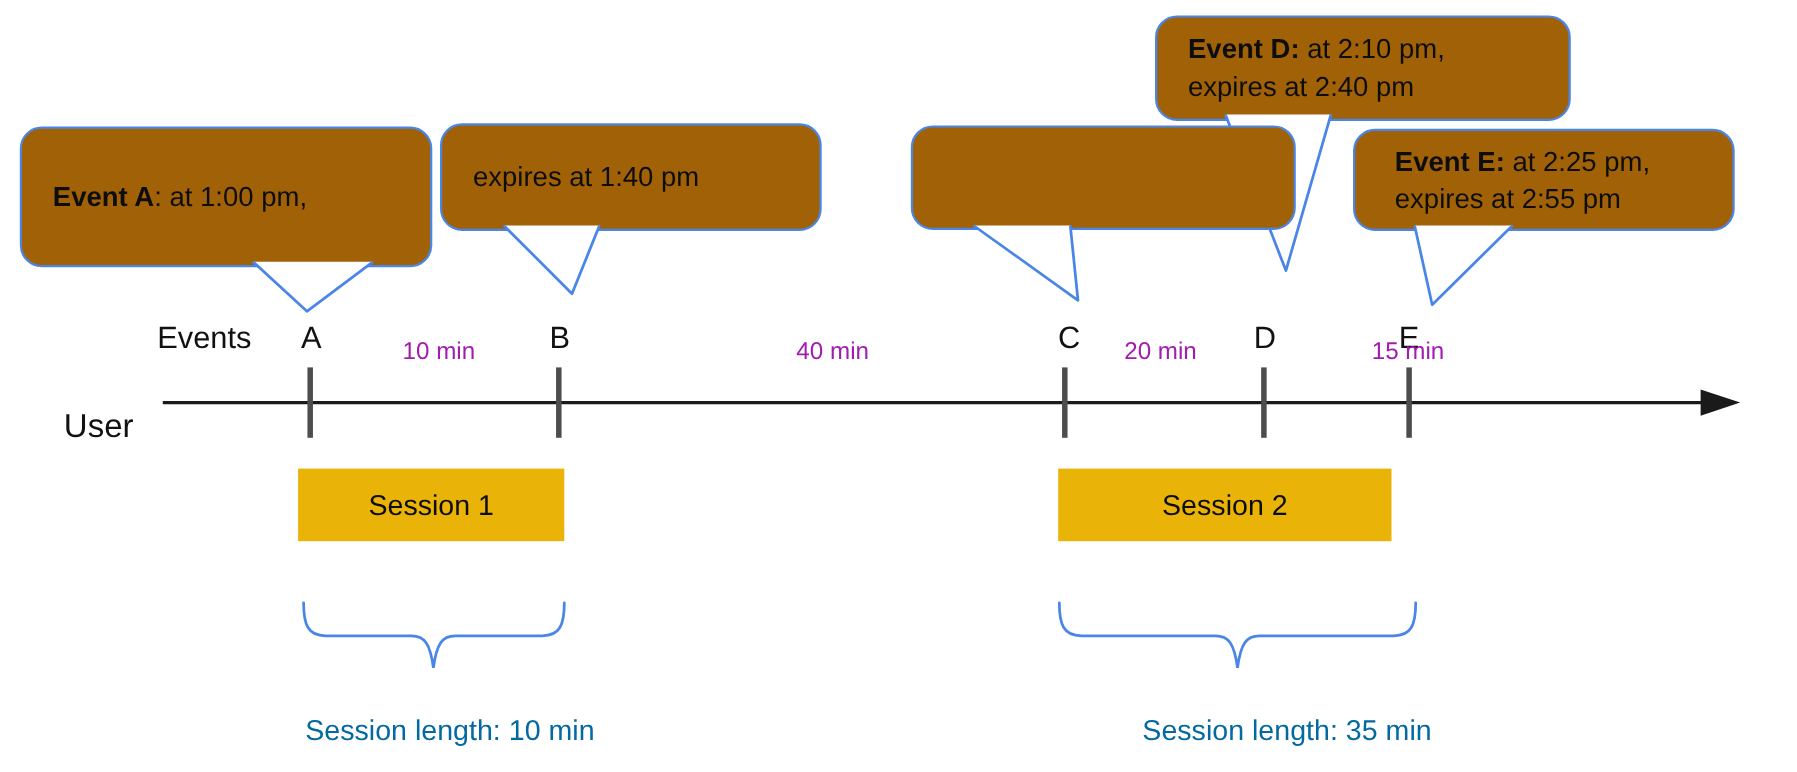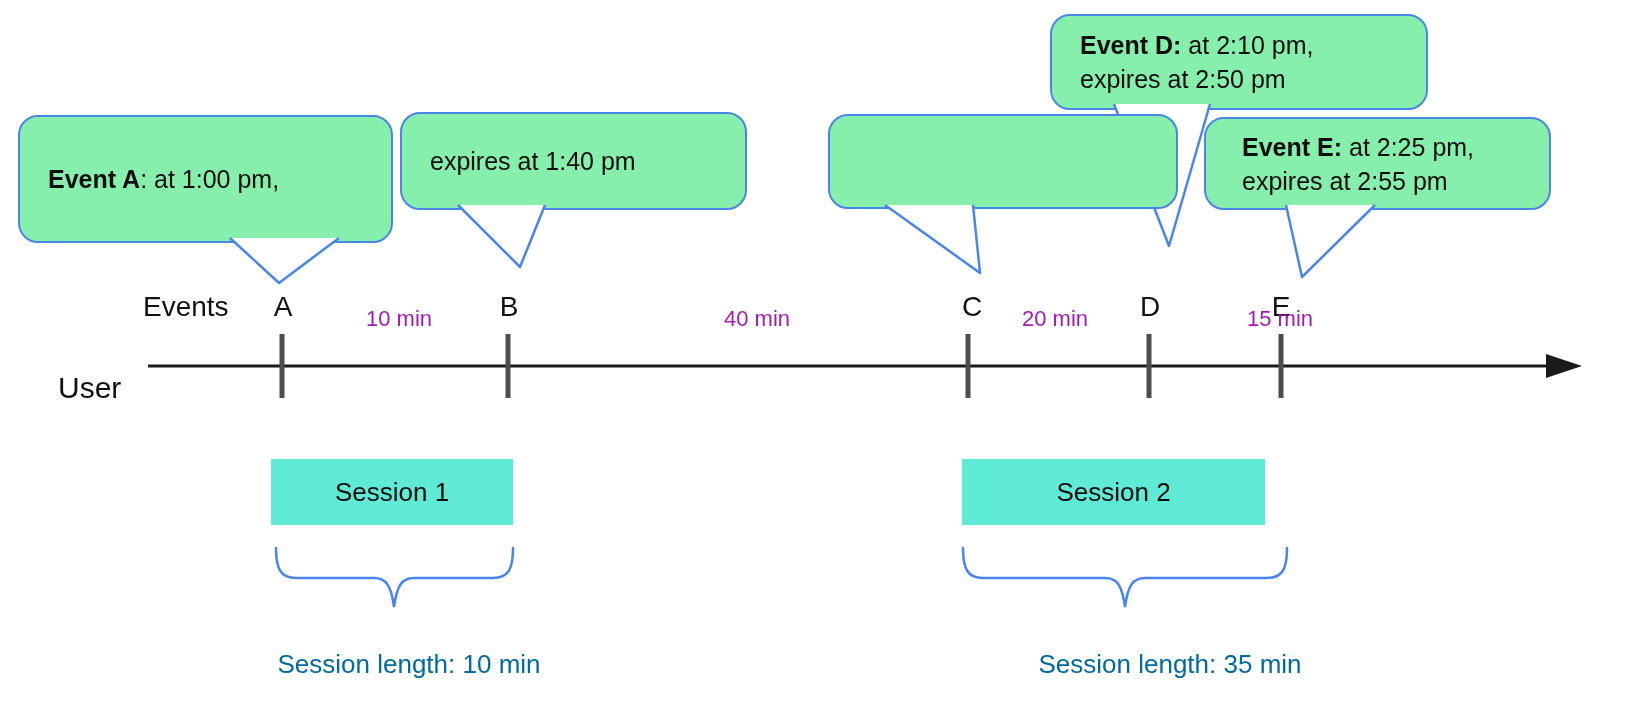--- a/index.html
+++ b/index.html
@@ -11,39 +11,39 @@
     overflow:hidden;
     background:#ffffff;
   }
   svg.layer{position:absolute;left:0;top:0;width:1634px;height:702px;pointer-events:none;}
   #svg-base{z-index:0;}
   #svg-tail-d{z-index:2;}
   #svg-tails{z-index:4;}
 
   .bubble{
     position:absolute;
-    background:#86efac;
+    background:#a16207;
     border:2.5px solid #4a86e8;
     border-radius:20px;
     box-sizing:border-box;
     display:flex;flex-direction:column;justify-content:center;
     padding-left:28px;padding-right:10px;
     font-size:25px;line-height:34px;color:#0d0d0d;
     z-index:3;
   }
   .bubble .b{font-weight:bold;}
   #bubble-d{z-index:1;}
 
   .axis-text{position:absolute;font-size:28px;color:#111;white-space:nowrap;}
   .centered{transform:translateX(-50%);}
   .gap-label{position:absolute;font-size:22px;color:#a21caf;white-space:nowrap;transform:translateX(-50%);}
 
   .session-box{
-    position:absolute;top:459px;height:66px;
-    background:#5eead4;
+    position:absolute;top:426px;height:66px;
+    background:#eab308;
     display:flex;align-items:center;justify-content:center;
     font-size:26px;color:#0d0d0d;
     z-index:1;
   }
   .session-length{
     position:absolute;top:649px;
     font-size:26px;color:#0369a1;white-space:nowrap;
     transform:translateX(-50%);
   }
 </style>
@@ -59,39 +59,39 @@
     <rect x="505.5" y="334" width="5" height="64" fill="#4d4d4d"></rect>
     <rect x="965.5" y="334" width="5" height="64" fill="#4d4d4d"></rect>
     <rect x="1146.5" y="334" width="5" height="64" fill="#4d4d4d"></rect>
     <rect x="1278.5" y="334" width="5" height="64" fill="#4d4d4d"></rect>
     <path d="M 276 548 C 276 568 280 578 296 578 L 374 578 C 386 578 391 585 394 607 C 397 585 402 578 414 578 L 493 578 C 509 578 513 568 513 548" fill="none" stroke="#4a86e8" stroke-width="2.5" stroke-linecap="round"></path>
     <path d="M 963 548 C 963 568 967 578 983 578 L 1105 578 C 1117 578 1122 585 1125 607 C 1128 585 1133 578 1145 578 L 1267 578 C 1283 578 1287 568 1287 548" fill="none" stroke="#4a86e8" stroke-width="2.5" stroke-linecap="round"></path>
   </svg>
 
   <div id="bubble-d" class="bubble" style="left:1050px;top:14px;width:378px;height:96px;">
     <div><span class="b">Event D:</span><span> at 2:10 pm,</span></div>
-    <div>expires at 2:50 pm</div>
+    <div>expires at 2:40 pm</div>
   </div>
 
   <svg id="svg-tail-d" class="layer" viewBox="0 0 1634 702">
     <path d="M 1114 104 L 1169 246 L 1210 104" fill="#ffffff" stroke="#4a86e8" stroke-width="2.5" stroke-linejoin="round"></path>
   </svg>
 
   <div class="bubble" style="left:18px;top:115px;width:375px;height:128px;">
     <div><span class="b">Event A</span><span>: at 1:00 pm,</span></div>
   </div>
 
   <div class="bubble" style="left:400px;top:112px;width:347px;height:98px;">
     <div>expires at 1:40 pm</div>
   </div>
 
   <div class="bubble" style="left:828px;top:114px;width:350px;height:95px;">
   </div>
 
-  <div class="bubble" style="left:1204px;top:117px;width:347px;height:93px;padding-left:36px;">
+  <div class="bubble" style="left:1230px;top:117px;width:347px;height:93px;padding-left:36px;">
     <div><span class="b">Event E:</span><span> at 2:25 pm,</span></div>
     <div>expires at 2:55 pm</div>
   </div>
 
   <svg id="svg-tails" class="layer" viewBox="0 0 1634 702">
     <path d="M 230 238 L 279 283 L 339 238" fill="#ffffff" stroke="#4a86e8" stroke-width="2.5" stroke-linejoin="round"></path>
     <path d="M 458 205 L 520 267 L 545 205" fill="#ffffff" stroke="#4a86e8" stroke-width="2.5" stroke-linejoin="round"></path>
     <path d="M 885 205 L 980 273 L 973 205" fill="#ffffff" stroke="#4a86e8" stroke-width="2.5" stroke-linejoin="round"></path>
     <path d="M 1286 205 L 1302 277 L 1375 205" fill="#ffffff" stroke="#4a86e8" stroke-width="2.5" stroke-linejoin="round"></path>
   </svg>

